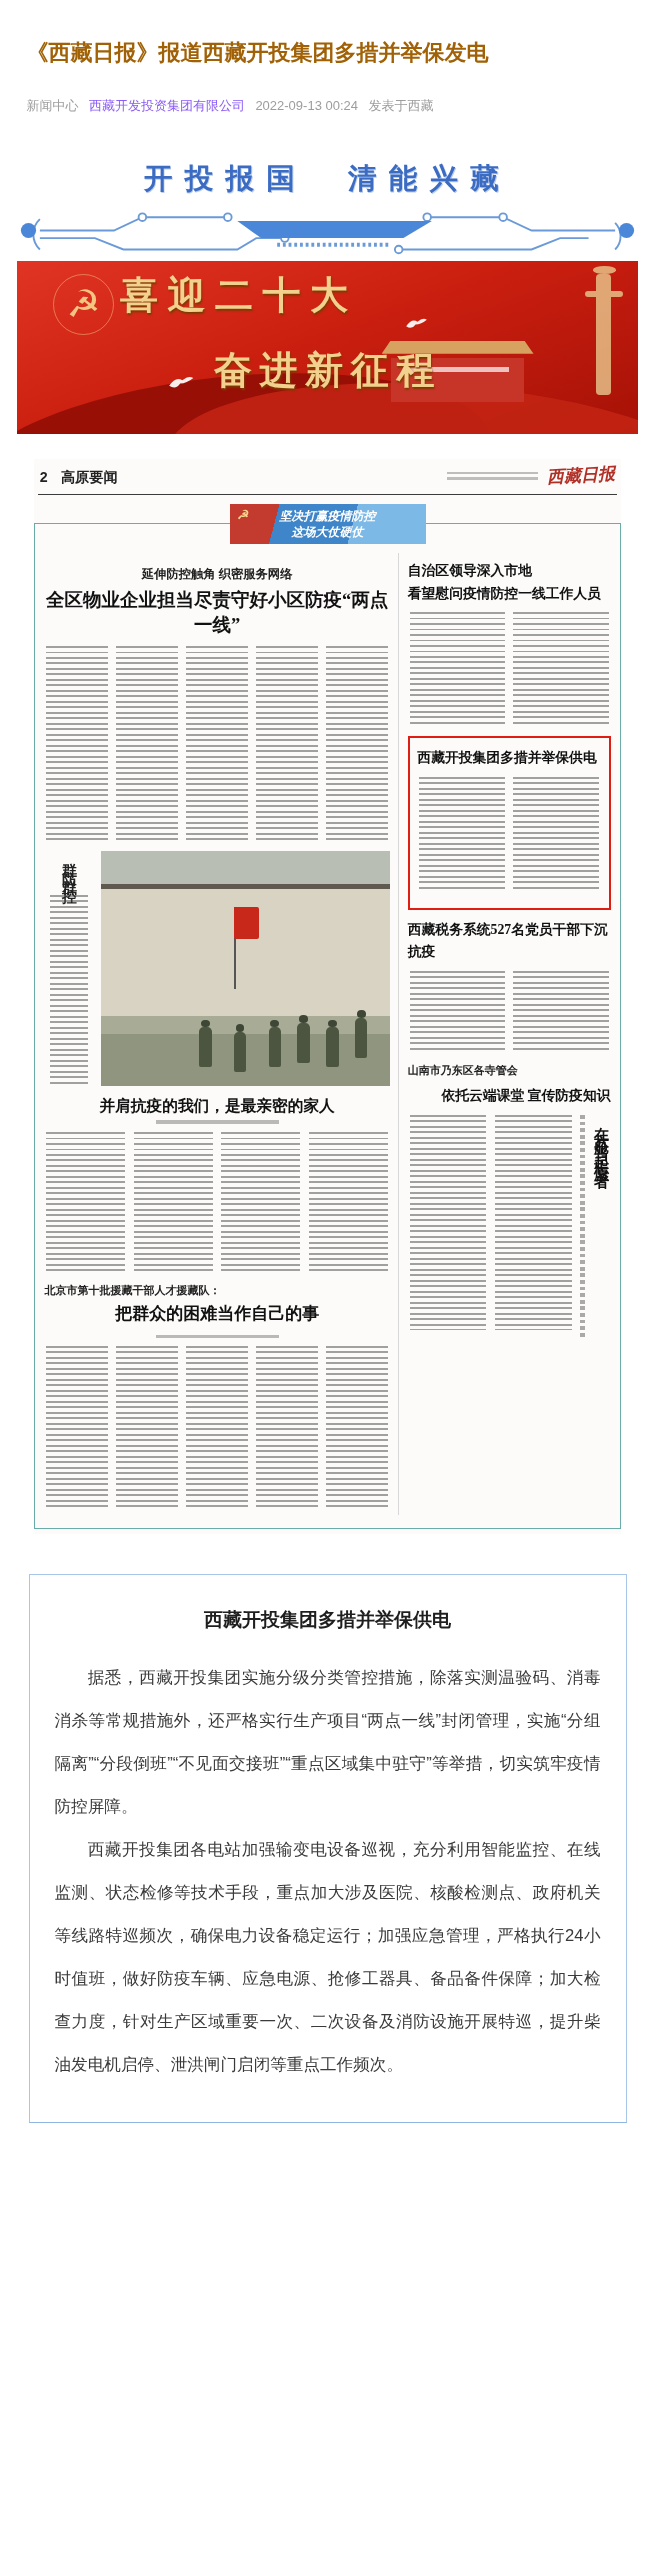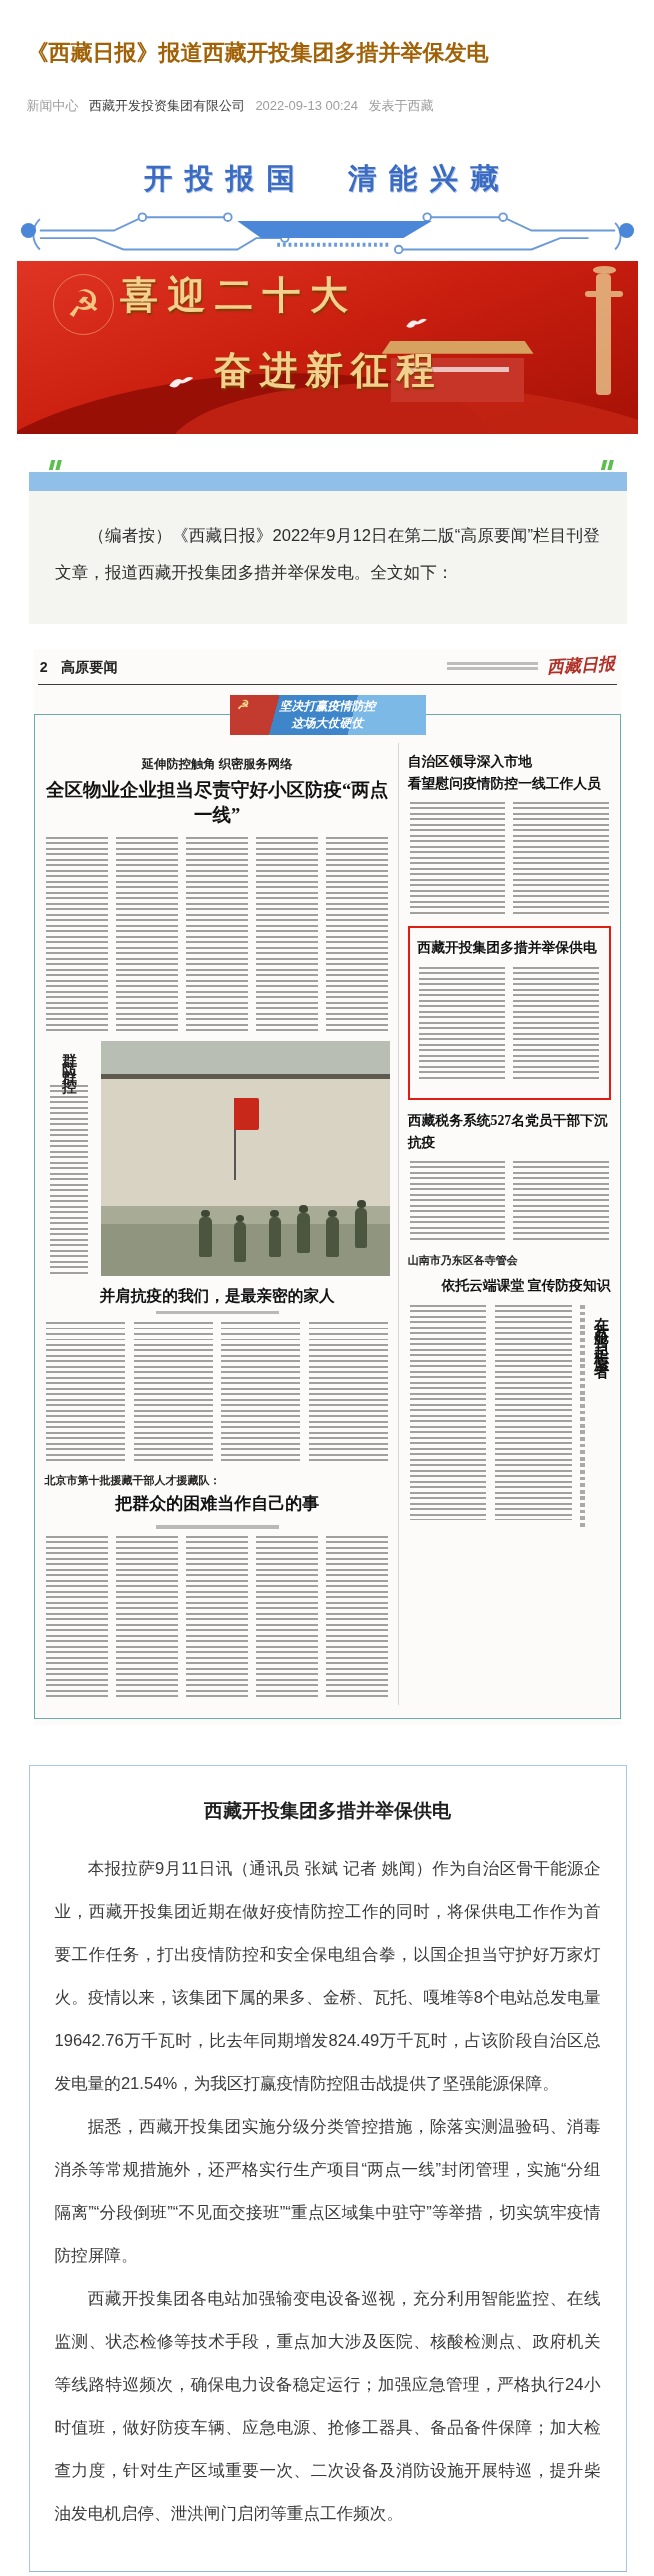--- a/index.html
+++ b/index.html
@@ -2,21 +2,21 @@
 <html style="font-size:15px"><head>
 <meta charset="utf-8">
 <style>
   html,body{margin:0;padding:0;background:#fff;}
   body{width:655px;font-family:"Liberation Sans",sans-serif;color:#333;}
   .page{width:655px;overflow:hidden;background:#fff;}
 
   
   .title{padding:23px 26.6px 0;font-size:22px;font-weight:bold;color:#a16207;line-height:1.4;}
   .meta{padding:13.3px 26.6px 0;font-size:13px;color:#9d9d9d;display:flex;gap:10.4px;align-items:center;white-space:nowrap;}
-  .meta .account{color:#404040;}
+  .meta .account{color:#8b5cf6;}
 
   
   .slogan-banner{margin-top:17px;height:129px;position:relative;}
   .slogan-text{text-align:center;font-size:28.5px;font-weight:bold;letter-spacing:12.3px;color:#3c6cc2;padding-top:28.5px;text-shadow:0.9px 0.9px 0 #b9cdf0;font-family:"Liberation Serif",serif;}
   .circuit{position:absolute;left:0;bottom:0;width:655px;height:61px;}
 
   
   .red-banner{margin:0 17px;height:173px;position:relative;overflow:hidden;
     background:linear-gradient(160deg,#e03524 0%,#cb1f10 45%,#a61106 100%);}
   .rb-wave1,.rb-wave2{position:absolute;border-radius:50%;}
@@ -139,28 +139,20 @@
     <svg class="dove" style="left:387px;top:55px" width="25" height="15" viewBox="0 0 26 16">
       <path d="M2 11 Q8 2 14 6 Q20 1 24 4 Q18 9 12 9 Q8 15 2 11Z" fill="#fff" opacity=".92"></path>
     </svg>
     <svg class="dove" style="left:150px;top:112px" width="28.5" height="19" viewBox="0 0 26 16">
       <path d="M2 11 Q8 2 14 6 Q20 1 24 4 Q18 9 12 9 Q8 15 2 11Z" fill="#fff" opacity=".92"></path>
     </svg>
     <div class="rb-line1">喜迎二十大</div>
     <div class="rb-line2">奋进新征程</div>
   </div>
 
-  <div class="editor-note">
-    <div class="quote-row">
-      <span class="qmark"></span>
-      <span class="qmark"></span>
-    </div>
-    <div class="note-bar"></div>
-    <div class="note-body">（编者按）《西藏日报》2022年9月12日在第二版“高原要闻”栏目刊登文章，报道西藏开投集团多措并举保发电。全文如下：</div>
-  </div>
 
   <div class="newspaper">
     <div class="np-head">
       <div class="np-page">
         <span>2</span>
         <span>高原要闻</span>
       </div>
       <div class="np-mast-right">
         <div class="np-meta-lines">
           <div class="bar"></div>
@@ -254,21 +246,20 @@
           </div>
           <div class="vert-greek"></div>
           <div class="vert-head">在方舱当起志愿者</div>
         </div>
       </div>
     </div>
   </div>
 
   <div class="article-box">
     <div class="ab-title">西藏开投集团多措并举保供电</div>
-    <p class="ab-p">本报拉萨9月11日讯（通讯员 张斌 记者 姚闻）作为自治区骨干能源企业，西藏开投集团近期在做好疫情防控工作的同时，将保供电工作作为首要工作任务，打出疫情防控和安全保电组合拳，以国企担当守护好万家灯火。疫情以来，该集团下属的果多、金桥、瓦托、嘎堆等8个电站总发电量19642.76万千瓦时，比去年同期增发824.49万千瓦时，占该阶段自治区总发电量的21.54%，为我区打赢疫情防控阻击战提供了坚强能源保障。</p>
     <p class="ab-p">据悉，西藏开投集团实施分级分类管控措施，除落实测温验码、消毒消杀等常规措施外，还严格实行生产项目“两点一线”封闭管理，实施“分组隔离”“分段倒班”“不见面交接班”“重点区域集中驻守”等举措，切实筑牢疫情防控屏障。</p>
     <p class="ab-p">西藏开投集团各电站加强输变电设备巡视，充分利用智能监控、在线监测、状态检修等技术手段，重点加大涉及医院、核酸检测点、政府机关等线路特巡频次，确保电力设备稳定运行；加强应急管理，严格执行24小时值班，做好防疫车辆、应急电源、抢修工器具、备品备件保障；加大检查力度，针对生产区域重要一次、二次设备及消防设施开展特巡，提升柴油发电机启停、泄洪闸门启闭等重点工作频次。</p>
   </div>
 
   <div class="footer">
     
     
     
   </div>
 

